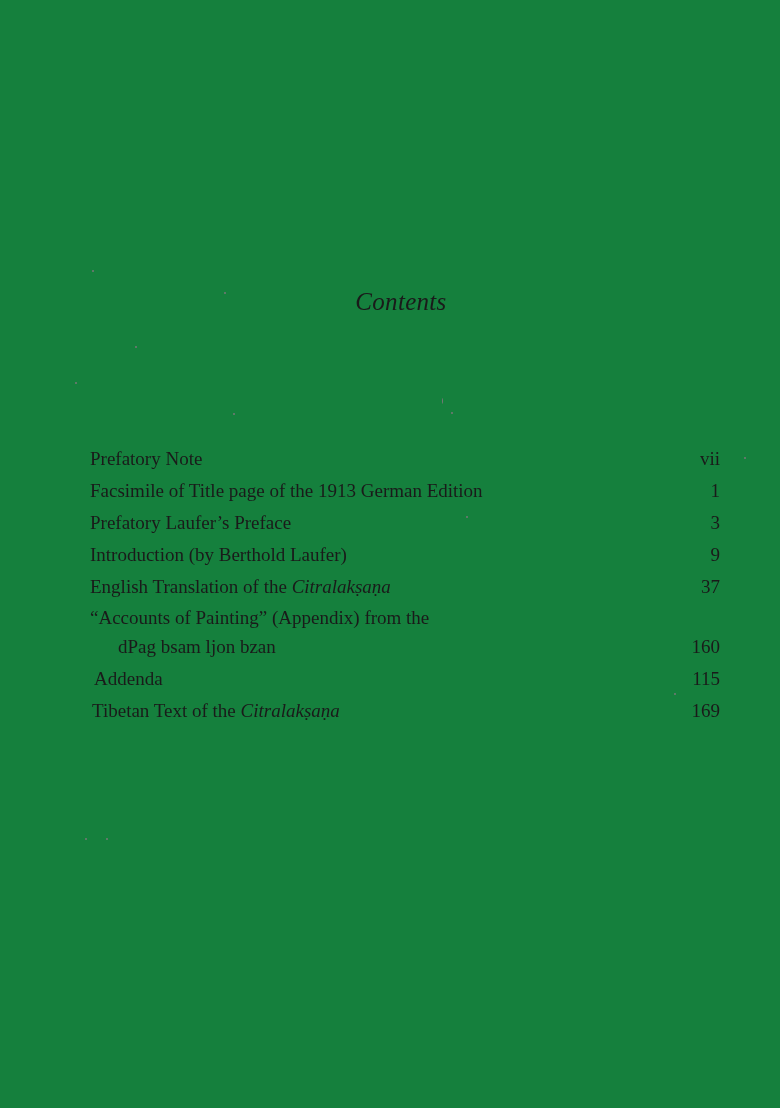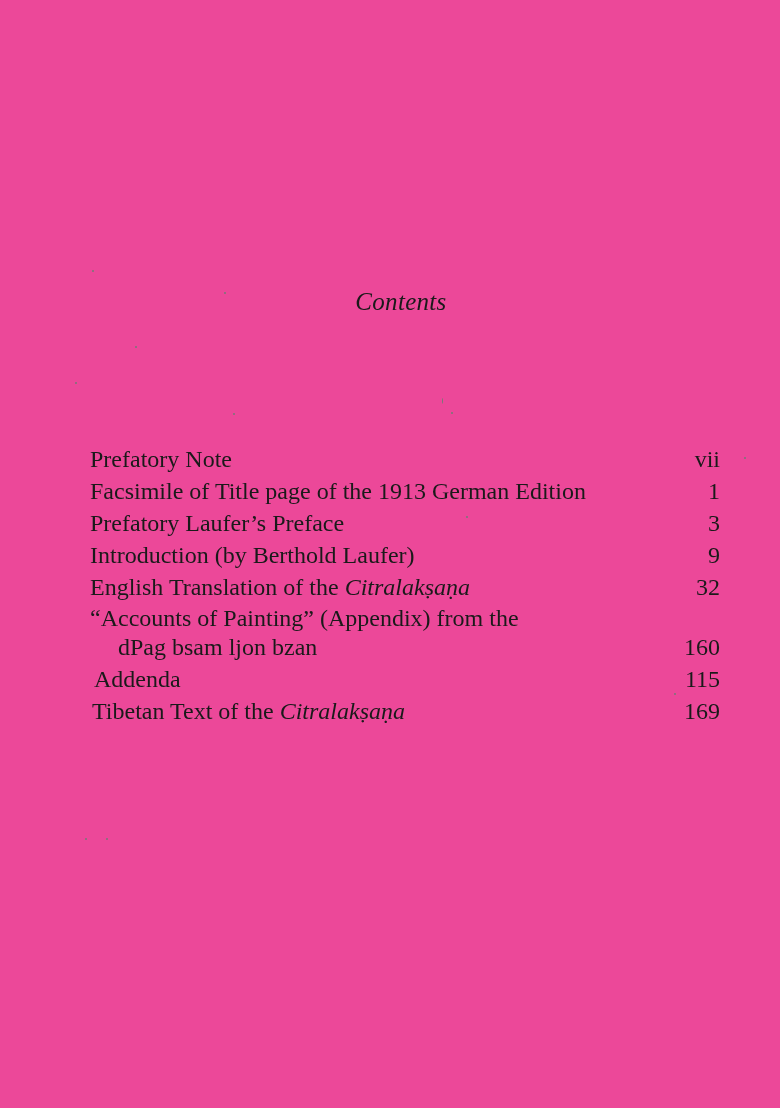--- a/index.html
+++ b/index.html
@@ -12,21 +12,21 @@
       height: 1108px;
       position: relative;
       overflow: hidden;
       font-family: "Liberation Serif", "DejaVu Serif", serif;
       color: #1a1a1a;
     }
     .page {
       position: absolute;
       left: 0; top: 0;
       width: 780px; height: 1108px;
-      background: #ec4899;
+      background: #15803d;
     }
     .title {
       position: absolute;
       left: 0;
       width: 780px;
       top: 288px;
       text-align: center;
       font-style: italic;
       font-size: 25px;
       letter-spacing: 0.3px;
@@ -35,21 +35,21 @@
     }
     .toc {
       position: absolute;
       left: 90px;
       top: 443px;
       width: 640px;
     }
     .toc-row {
       position: relative;
       height: 32px;
-      font-size: 24px;
+      font-size: 19px;
       line-height: 32px;
     }
     .toc-row.tall {
       height: 60px;
     }
     .toc-label {
       position: absolute;
       left: 0;
       top: 0;
       white-space: nowrap;
@@ -117,21 +117,21 @@
       <span class="toc-page">3</span>
     </div>
 
     <div class="toc-row">
       <span class="toc-label">Introduction (by Berthold Laufer)</span>
       <span class="toc-page">9</span>
     </div>
 
     <div class="toc-row">
       <span class="toc-label"><span>English Translation of the </span><span class="it">Citralakṣaṇa</span></span>
-      <span class="toc-page">32</span>
+      <span class="toc-page">37</span>
     </div>
 
     <div class="toc-row tall">
       <span class="toc-label">
         <span class="line1">“Accounts of Painting” (Appendix) from the</span>
         <span class="line2">dPag bsam ljon bzan</span>
       </span>
       <span class="toc-page">160</span>
     </div>
 

